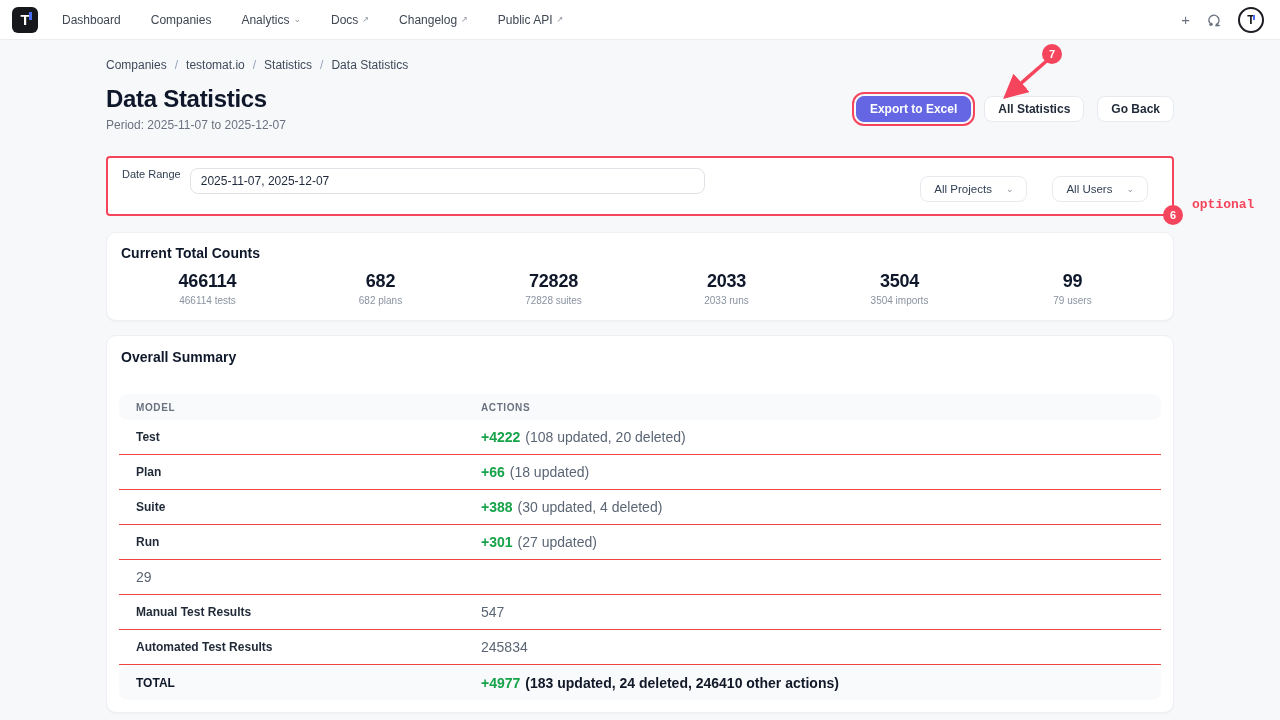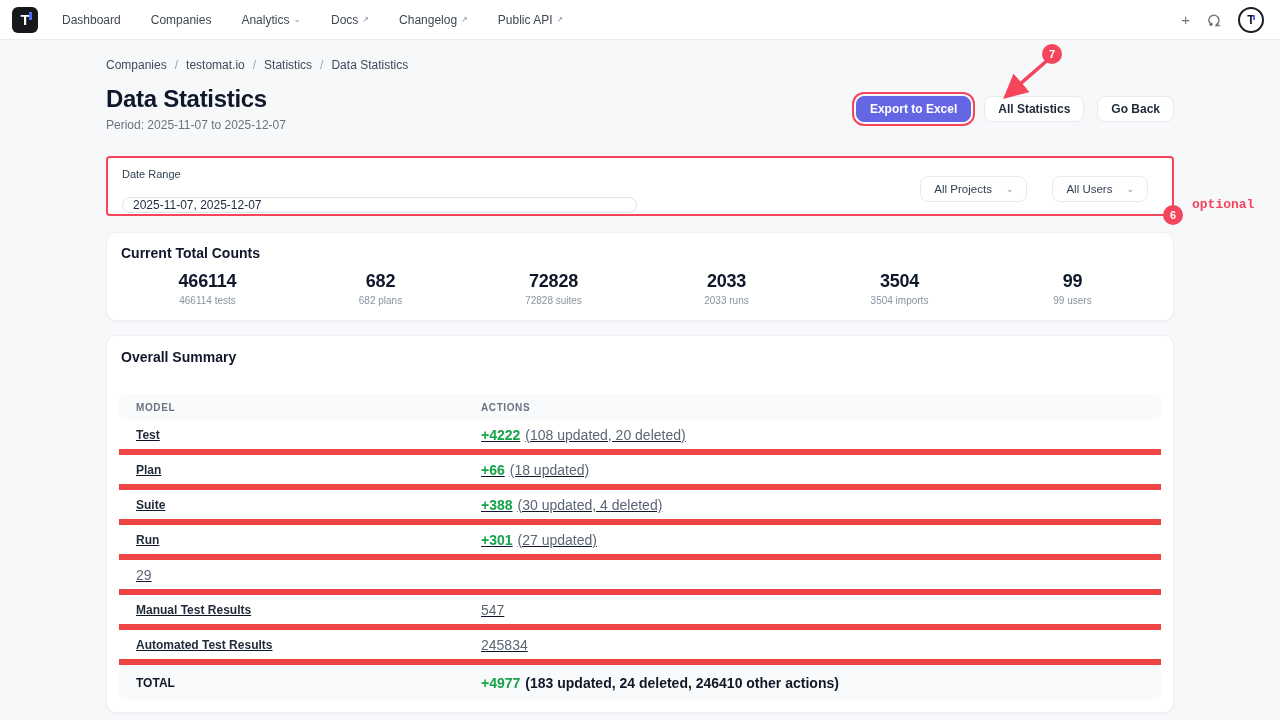--- a/index.html
+++ b/index.html
@@ -72,21 +72,21 @@
     position:absolute;left:1192px;top:197px;z-index:30;
     font-family:"Liberation Mono","DejaVu Sans Mono",monospace;
     font-size:13px;font-weight:700;color:var(--red);
   }
   
   .date-card{
     position:relative;margin-top:24px;background:#fff;border:2px solid var(--red);border-radius:4px;
     height:60px;padding:10px 14px;display:flex;justify-content:space-between;
   }
   .badge-6{right:-11px;bottom:-11px;left:auto;top:auto;}
-  .date-left{display:flex;flex-direction:column;gap:17px;}
+  .date-left{display:flex;flex-direction:row;gap:9px;}
   .field-label{font-size:11px;color:#334155;}
   .date-input{
     width:515px;height:26px;border:1px solid #dfe3e8;border-radius:8px;background:#fff;
     font-size:12px;color:#1e293b;padding:0 10px;font-family:"Liberation Sans", sans-serif;
   }
   .date-filters{display:flex;align-items:flex-end;gap:25px;padding-bottom:2px;padding-right:10px;}
   .select-btn{
     height:26px;border:1px solid var(--border);border-radius:8px;background:#fff;
     font-size:11.5px;color:#334155;display:flex;align-items:center;gap:14px;padding:4px 13px;cursor:pointer;
   }
@@ -102,21 +102,21 @@
   .count-item{flex:1;text-align:center;}
   .count-value{font-size:18px;font-weight:800;color:var(--ink);letter-spacing:-0.2px;}
   .count-label{font-size:10px;color:#8a93a0;margin-top:3px;}
   
   .summary-card{margin-top:14px;padding:13px 12px 12px;}
   .summary-card .section-title{padding-left:2px;}
   .table{margin-top:29px;}
   .trow{display:grid;grid-template-columns:345px 1fr;align-items:center;padding-left:17px;}
   .thead{height:26px;background:#f8fafc;border-radius:8px;}
   .th{font-size:10px;font-weight:600;color:#6b7280;letter-spacing:.06em;text-transform:uppercase;}
-  .tdata{height:35px;border-bottom:6px solid #ef4444;text-decoration:underline;}
+  .tdata{height:35px;border-bottom:1px solid #ef4444;}
   .model-cell{font-size:12px;font-weight:600;color:#1f2937;}
   .actions-cell{display:flex;align-items:baseline;gap:5px;font-size:14px;}
   .delta{color:var(--green);font-weight:600;}
   .delta:empty{display:none;}
   .detail{color:#5b6675;}
   .trow-total{height:34px;background:#f8fafc;border-radius:8px;margin-top:1px;}
   .trow-total .model-cell{font-weight:700;color:var(--ink);}
   .trow-total .delta{font-weight:700;}
   .trow-total .detail{font-weight:700;color:#111827;}
 </style>
@@ -238,21 +238,21 @@
       <div class="count-item">
         <div class="count-value">2033</div>
         <div class="count-label">2033 runs</div>
       </div>
       <div class="count-item">
         <div class="count-value">3504</div>
         <div class="count-label">3504 imports</div>
       </div>
       <div class="count-item">
         <div class="count-value">99</div>
-        <div class="count-label">99 users</div>
+        <div class="count-label">79 users</div>
       </div>
     </div>
   </div>
 
   <div class="card summary-card">
     <div class="section-title">Overall Summary</div>
     <div class="table">
       <div class="trow thead">
         <span class="th">Model</span>
         <span class="th">Actions</span>

